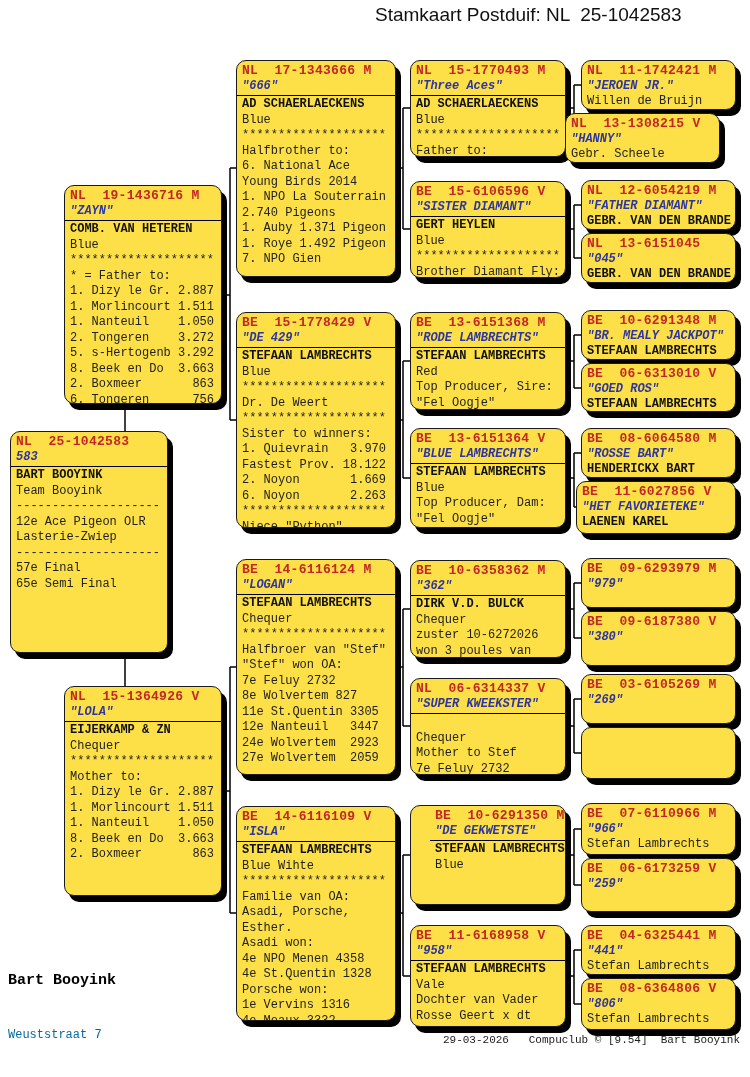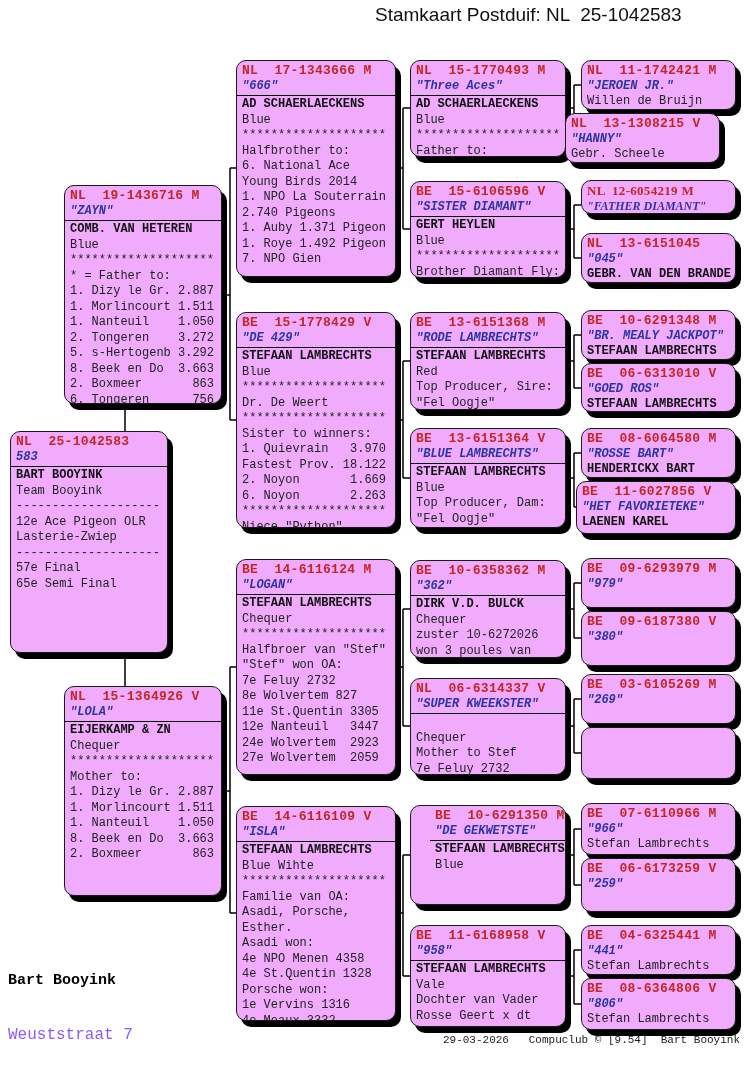--- a/index.html
+++ b/index.html
@@ -12,21 +12,21 @@
     border-radius:23px;
   }
   #page-title{
     position:absolute;left:375px;top:4px;width:370px;
     font-family:"Liberation Sans","DejaVu Sans",sans-serif;
     font-size:19px;color:#111;white-space:pre;
   }
   #connectors{position:absolute;left:0;top:0;}
   .box{
     position:absolute;
-    background:#f0abfc;
+    background:#fde047;
     border:1.4px solid #1a1a1a;
     border-radius:10px;
     box-shadow:5px 6px 0 0 #000;
     padding:2px 5px;
     font-size:12px;line-height:15.5px;
     color:#222;
     white-space:pre;
     overflow:hidden;
     box-sizing:border-box;
   }
@@ -36,21 +36,21 @@
   .pname{
     color:#2d35a0;font-weight:bold;font-style:italic;
   }
   .boxhr{
     border-top:1.6px solid #000;margin:1px -5px 1px -5px;height:0;
   }
   .owner{font-weight:bold;color:#111;}
   .iline{color:#222;}
   #contact{position:absolute;left:8px;top:934px;white-space:pre;}
   #contact-name{font-size:15px;font-weight:bold;color:#000;line-height:22px;}
-  .contact-line{font-size:16px;line-height:15.8px;color:#8b5cf6;}
+  .contact-line{font-size:12px;line-height:15.8px;color:#0369a1;}
   #footer{
     position:absolute;right:10px;top:1034px;
     font-size:11px;color:#1a1a1a;white-space:pre;
   }
 </style>
 </head>
 <body>
 
 <div id="canvas">
 
@@ -86,21 +86,21 @@
       <div class="box" style="left: 410px; top: 60px; width: 156px; height: 97px;"><div class="ring">NL  15-1770493 M</div><div class="pname">"Three Aces"</div><div class="boxhr"></div><div class="owner">AD SCHAERLAECKENS</div><div class="iline">Blue</div><div class="iline">********************</div><div class="iline">Father to:</div></div>
       <div class="box" style="left: 410px; top: 181px; width: 156px; height: 97px;"><div class="ring">BE  15-6106596 V</div><div class="pname">"SISTER DIAMANT"</div><div class="boxhr"></div><div class="owner">GERT HEYLEN</div><div class="iline">Blue</div><div class="iline">********************</div><div class="iline">Brother Diamant Fly:</div></div>
       <div class="box" style="left: 410px; top: 312px; width: 156px; height: 98px;"><div class="ring">BE  13-6151368 M</div><div class="pname">"RODE LAMBRECHTS"</div><div class="boxhr"></div><div class="owner">STEFAAN LAMBRECHTS</div><div class="iline">Red</div><div class="iline">Top Producer, Sire:</div><div class="iline">"Fel Oogje"</div></div>
       <div class="box" style="left: 410px; top: 428px; width: 156px; height: 100px;"><div class="ring">BE  13-6151364 V</div><div class="pname">"BLUE LAMBRECHTS"</div><div class="boxhr"></div><div class="owner">STEFAAN LAMBRECHTS</div><div class="iline">Blue</div><div class="iline">Top Producer, Dam:</div><div class="iline">"Fel Oogje"</div></div>
       <div class="box" style="left: 410px; top: 560px; width: 156px; height: 98px;"><div class="ring">BE  10-6358362 M</div><div class="pname">"362"</div><div class="boxhr"></div><div class="owner">DIRK V.D. BULCK</div><div class="iline">Chequer</div><div class="iline">zuster 10-6272026</div><div class="iline">won 3 poules van</div></div>
       <div class="box" style="left: 410px; top: 678px; width: 156px; height: 97px;"><div class="ring">NL  06-6314337 V</div><div class="pname">"SUPER KWEEKSTER"</div><div class="boxhr"></div><div class="owner">&nbsp;</div><div class="iline">Chequer</div><div class="iline">Mother to Stef</div><div class="iline">7e Feluy 2732</div></div>
       <div class="box" style="left: 410px; top: 805px; width: 156px; height: 100px; padding-left: 24px;"><div class="ring">BE  10-6291350 M</div><div class="pname">"DE GEKWETSTE"</div><div class="boxhr"></div><div class="owner">STEFAAN LAMBRECHTS</div><div class="iline">Blue</div></div>
       <div class="box" style="left: 410px; top: 925px; width: 156px; height: 102px;"><div class="ring">BE  11-6168958 V</div><div class="pname">"958"</div><div class="boxhr"></div><div class="owner">STEFAAN LAMBRECHTS</div><div class="iline">Vale</div><div class="iline">Dochter van Vader</div><div class="iline">Rosse Geert x dt</div></div>
       <div class="box small" style="left: 581px; top: 60px; width: 155px; height: 50px;"><div class="ring">NL  11-1742421 M</div><div class="pname">"JEROEN JR."</div><div class="iline">Willen de Bruijn</div></div>
       <div class="box small" style="left: 565px; top: 113px; width: 155px; height: 50px;"><div class="ring">NL  13-1308215 V</div><div class="pname">"HANNY"</div><div class="iline">Gebr. Scheele</div></div>
-      <div class="box small" style="left: 581px; top: 180px; width: 155px; height: 34px; font-family: Liberation Serif, serif;"><div class="ring">NL  12-6054219 M</div><div class="pname">"FATHER DIAMANT"</div><div class="owner">GEBR. VAN DEN BRANDE</div></div>
+      <div class="box small" style="left: 581px; top: 180px; width: 155px; height: 50px;"><div class="ring">NL  12-6054219 M</div><div class="pname">"FATHER DIAMANT"</div><div class="owner">GEBR. VAN DEN BRANDE</div></div>
       <div class="box small" style="left: 581px; top: 233px; width: 155px; height: 50px;"><div class="ring">NL  13-6151045</div><div class="pname">"045"</div><div class="owner">GEBR. VAN DEN BRANDE</div></div>
       <div class="box small" style="left: 581px; top: 310px; width: 155px; height: 50px;"><div class="ring">BE  10-6291348 M</div><div class="pname">"BR. MEALY JACKPOT"</div><div class="owner">STEFAAN LAMBRECHTS</div></div>
       <div class="box small" style="left: 581px; top: 363px; width: 155px; height: 49px;"><div class="ring">BE  06-6313010 V</div><div class="pname">"GOED ROS"</div><div class="owner">STEFAAN LAMBRECHTS</div></div>
       <div class="box small" style="left: 581px; top: 428px; width: 155px; height: 50px; font-family: Liberation Mono, monospace;"><div class="ring">BE  08-6064580 M</div><div class="pname">"ROSSE BART"</div><div class="owner">HENDERICKX BART</div></div>
       <div class="box small" style="left: 576px; top: 481px; width: 160px; height: 53px;"><div class="ring">BE  11-6027856 V</div><div class="pname">"HET FAVORIETEKE"</div><div class="owner">LAENEN KAREL</div></div>
       <div class="box small" style="left: 581px; top: 558px; width: 155px; height: 50px;"><div class="ring">BE  09-6293979 M</div><div class="pname">"979"</div></div>
       <div class="box small" style="left: 581px; top: 611px; width: 155px; height: 55px;"><div class="ring">BE  09-6187380 V</div><div class="pname">"380"</div></div>
       <div class="box small" style="left: 581px; top: 674px; width: 155px; height: 50px;"><div class="ring">BE  03-6105269 M</div><div class="pname">"269"</div></div>
       <div class="box small" style="left: 581px; top: 727px; width: 155px; height: 52px;"></div>
       <div class="box small" style="left: 581px; top: 803px; width: 155px; height: 52px;"><div class="ring">BE  07-6110966 M</div><div class="pname">"966"</div><div class="iline">Stefan Lambrechts</div></div>

